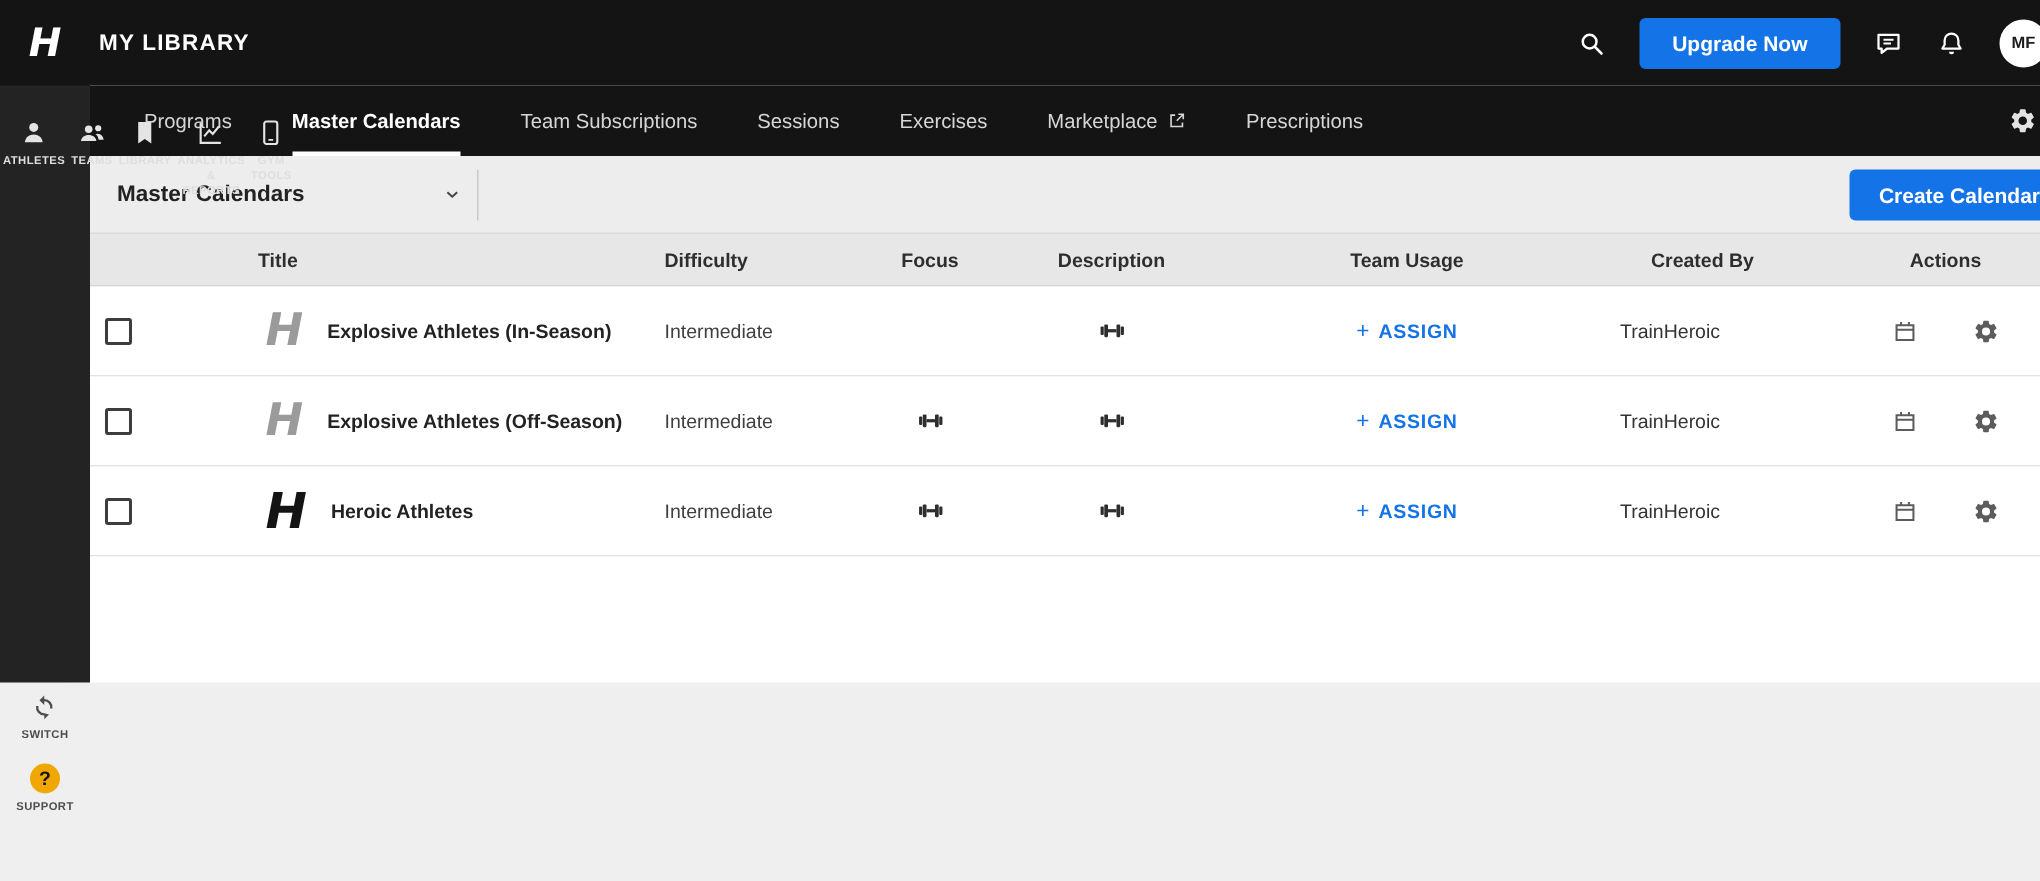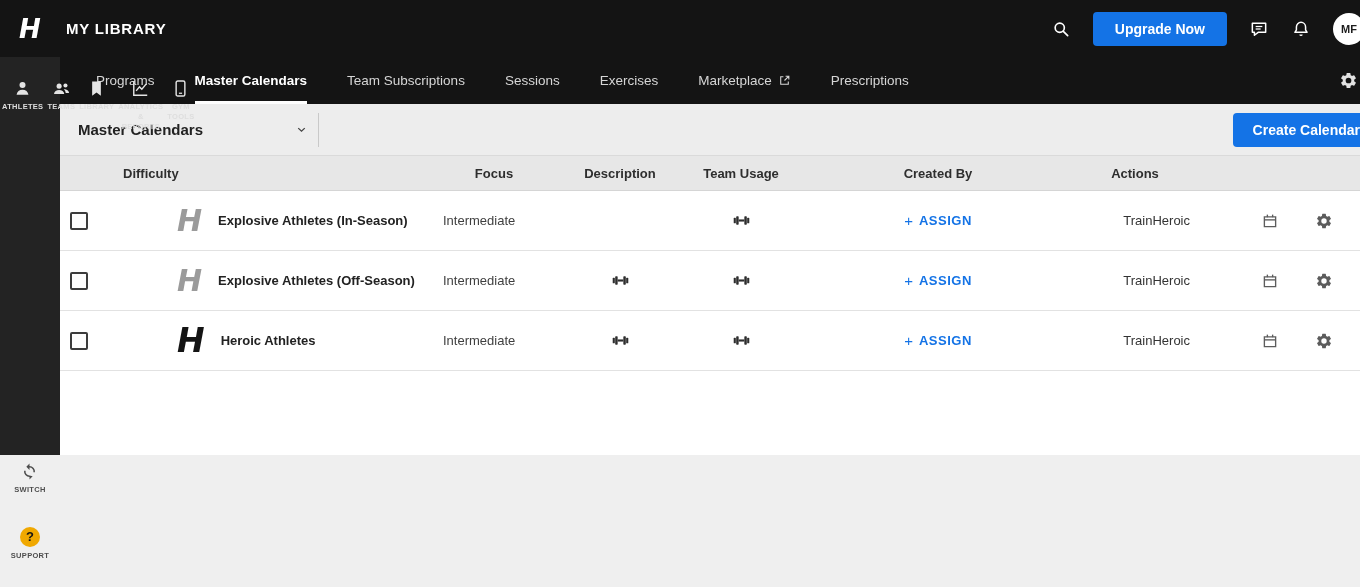--- a/index.html
+++ b/index.html
@@ -9,21 +9,21 @@
 
   
   .sidebar { position:absolute; left:0; top:0; width:60px; height:455px; background:#232323; z-index:5; display:flex; flex-direction:column; }
   .logo-box { height:57px; display:flex; align-items:center; justify-content:center; background:#141414; cursor:pointer; }
   .h-mark { font-family:"DejaVu Sans", sans-serif; font-style:italic; font-weight:900; }
   .logo-box .h-mark { color:#fff; font-size:26px; }
   .side-items { display:flex; margin-top:12px; }
   .side-item { display:flex; flex-direction:column; align-items:center; gap:4px; padding:10px 2px; cursor:pointer; color:#e4e4e4; }
   .side-item svg { width:19px; height:19px; }
   .side-label { font-size:7.5px; font-weight:700; letter-spacing:.3px; text-align:center; line-height:1.3; color:#dedede; }
-  .sidebar-bottom { position:absolute; left:0; top:462px; width:60px; display:flex; flex-direction:column; align-items:center; gap:32px; z-index:5; }
+  .sidebar-bottom { position:absolute; left:0; top:462px; width:60px; display:flex; flex-direction:column; align-items:center; gap:14px; z-index:5; }
   .bottom-item { display:flex; flex-direction:column; align-items:center; gap:4px; cursor:pointer; }
   .bottom-item svg { width:19px; height:19px; color:#4d4d4d; }
   .bottom-item .side-label { color:#4d4d4d; }
   .support-circle { width:20px; height:20px; border-radius:50%; background:#f0a800; color:#141414; font-size:13px; font-weight:700; display:flex; align-items:center; justify-content:center; }
 
   
   .main { position:absolute; left:44px; top:0; width:1360px; }
 
   
   .topbar { height:57px; background:#141414; display:flex; align-items:center; padding:0 18px 0 22px; }
@@ -65,21 +65,21 @@
   .row-logo { color:#9b9b9b; font-size:30px; line-height:1; }
   .row-logo.dark { color:#141414; font-size:33px; }
   .title-text { font-size:13px; font-weight:700; color:#222; }
   .cell-diff { font-size:13px; color:#3f3f3f; padding-left:9px; }
   .cell-center { display:flex; justify-content:center; align-items:center; }
   .dumbbell { color:#2e2e2e; display:flex; }
   .dumbbell svg { width:17px; height:17px; }
   .assign { display:flex; align-items:center; justify-content:center; gap:6px; color:#1473e6; cursor:pointer; }
   .assign .plus { font-size:15px; font-weight:400; }
   .assign .assign-label { font-size:13px; font-weight:700; letter-spacing:.5px; }
-  .creator { text-align:right; font-size:13px; color:#333; }
+  .creator { text-align:left; font-size:13px; color:#333; }
   .cell-actions { display:flex; justify-content:center; align-items:center; gap:36px; }
   .action-btn { background:none; border:none; cursor:pointer; display:flex; color:#5c5c5c; }
   .action-btn svg { width:18px; height:18px; }
   .table-space { height:84px; background:#fff; }
 </style>
 </head>
 <body>
 
 <div class="app">
 
@@ -156,20 +156,21 @@
         <svg viewBox="0 0 24 24">
             <path fill="none" stroke="currentColor" stroke-width="2.4" d="M6 9.5l6 5.5 6-5.5"></path>
           </svg>
       </div>
       <div class="toolbar-divider"></div>
       <button class="create-btn">Create Calendar</button>
     </div>
 
     <div class="thead grid">
       <div class="th"></div>
+      <div class="th th-title">Title</div>
       <div class="th th-diff">Difficulty</div>
       <div class="th">Focus</div>
       <div class="th">Description</div>
       <div class="th">Team Usage</div>
       <div class="th">Created By</div>
       <div class="th">Actions</div>
     </div>
 
     <div class="trow grid">
       <div class="cell-select">

